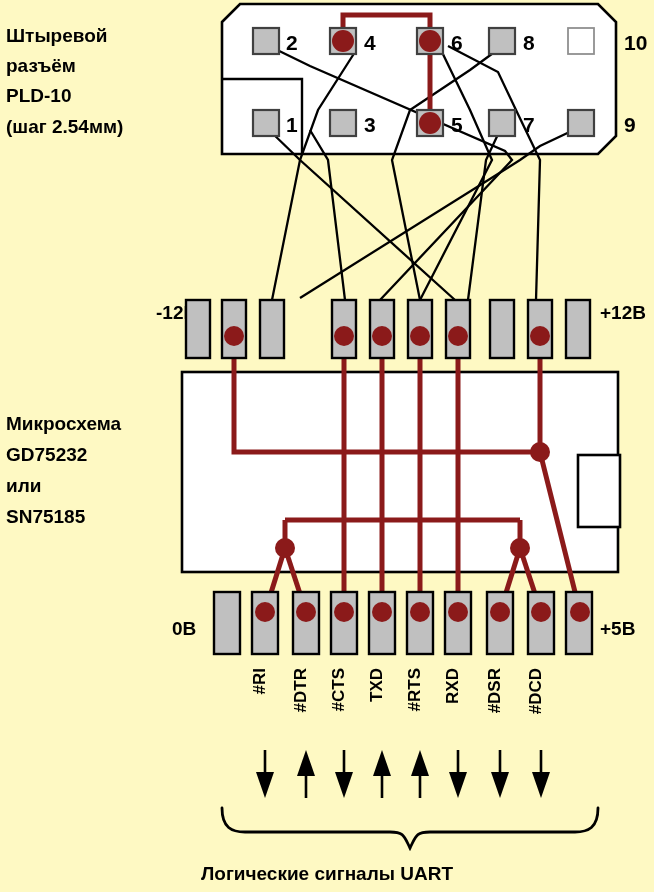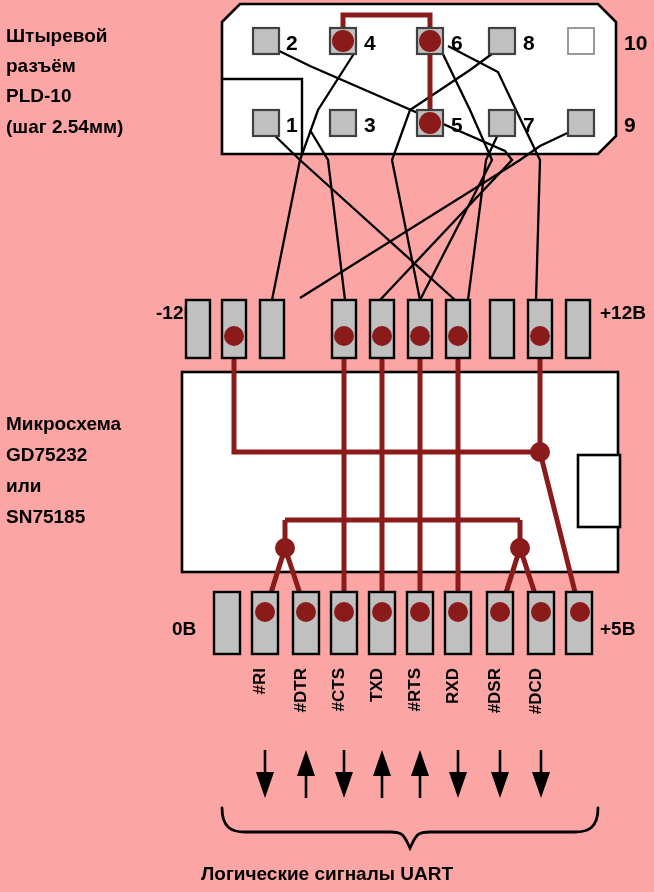--- a/index.html
+++ b/index.html
@@ -7,21 +7,21 @@
     padding: 0;
     background: #ffffff;
   }
   body {
     font-family: "Liberation Sans", sans-serif;
   }
   #root {
     position: relative;
     width: 654px;
     height: 892px;
-    background: #fca5a5;
+    background: #fef9c3;
     overflow: hidden;
   }
   #diagram {
     position: absolute;
     left: 0;
     top: 0;
   }
   .lbl {
     font-weight: bold;
     fill: #000000;

